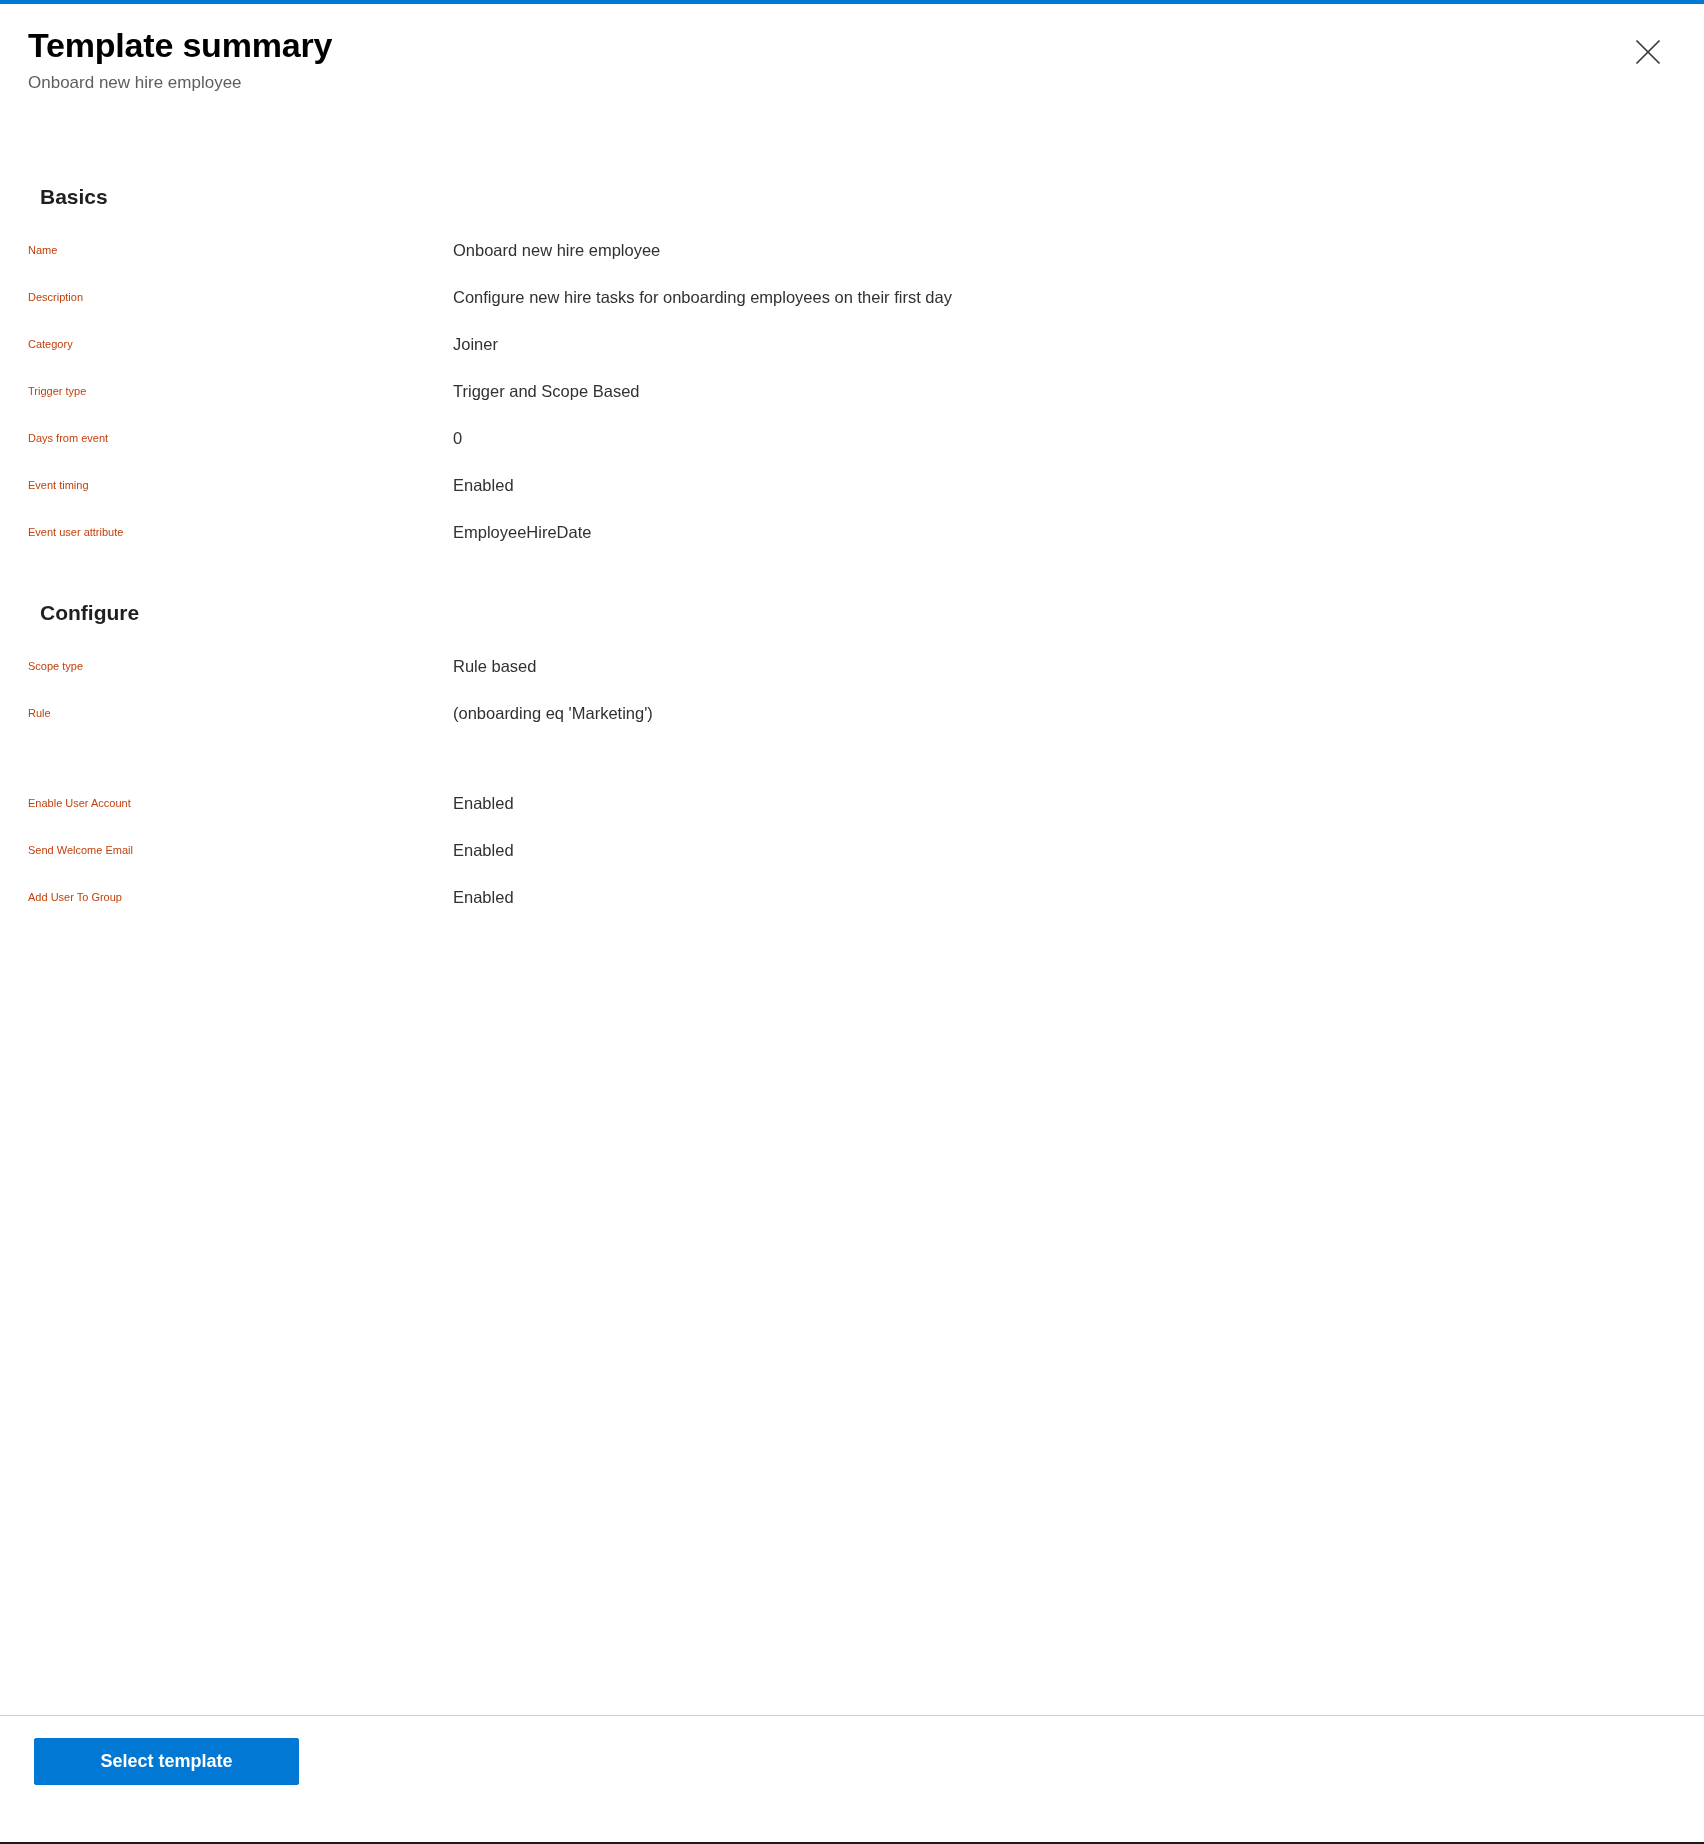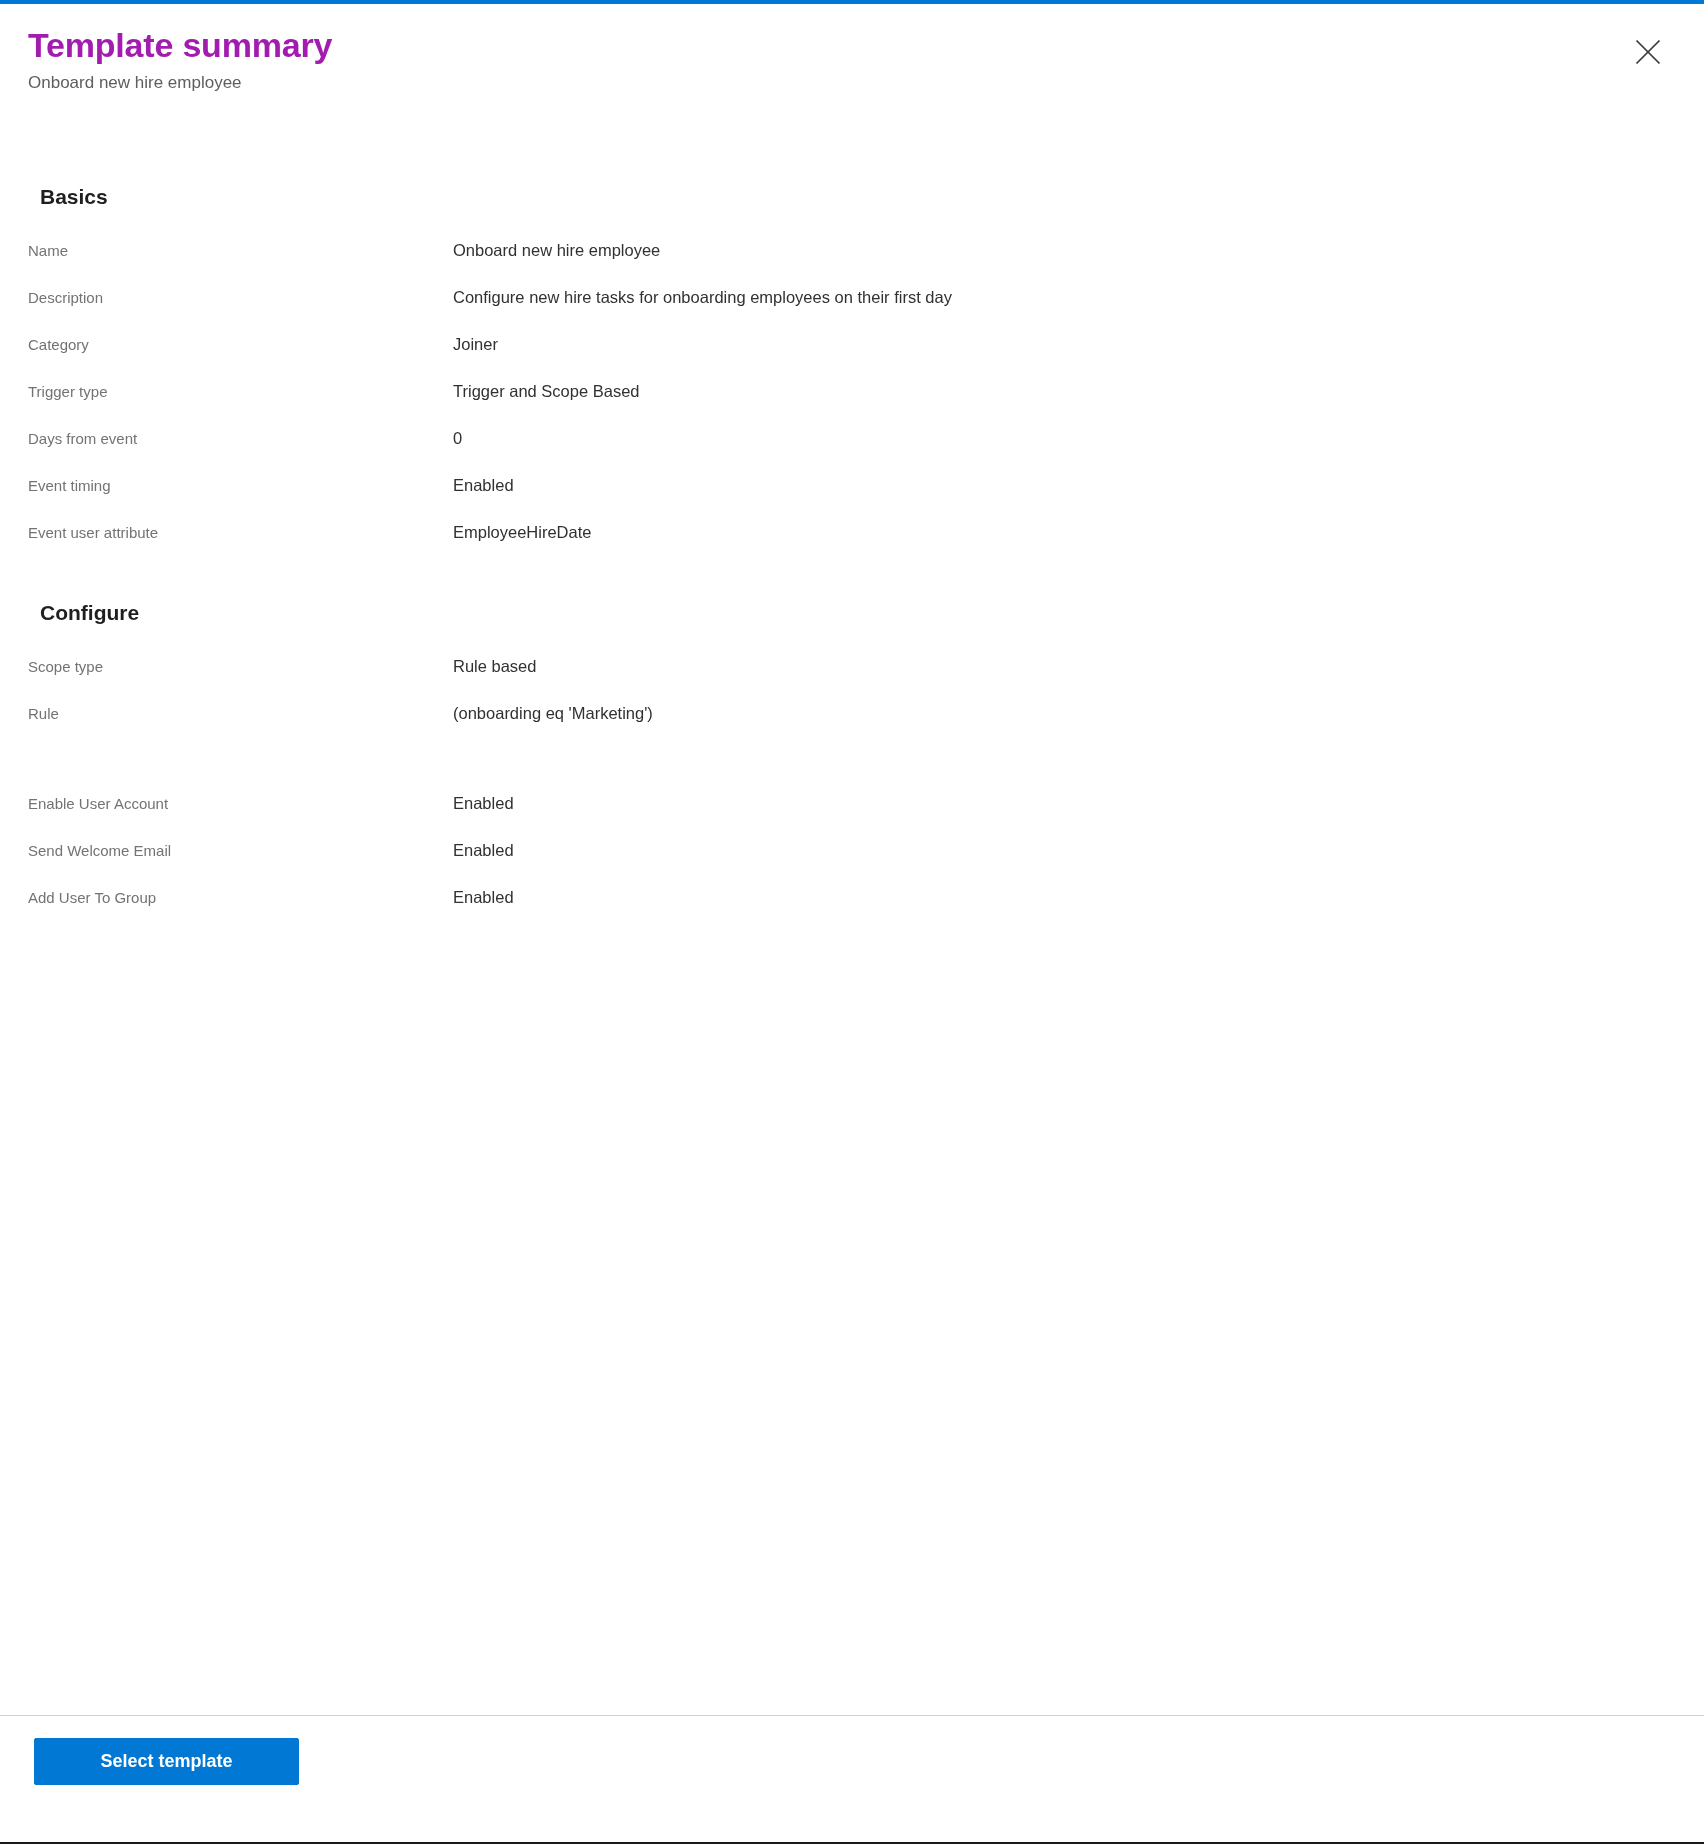--- a/index.html
+++ b/index.html
@@ -30,21 +30,21 @@
   .header {
     position: relative;
     padding: 20px 28px 0 28px;
     flex: 0 0 auto;
   }
   .title {
     font-size: 34px;
     font-weight: 600;
     line-height: 42px;
     letter-spacing: -0.2px;
-    color: #a21caf;
+    color: #000000;
     margin: 0;
   }
   .subtitle {
     font-size: 17px;
     line-height: 24px;
     color: #605e5c;
     margin: 5px 0 0 0;
   }
   .close-btn {
     position: absolute;
@@ -86,22 +86,22 @@
   .rows { margin-top: 16px; }
   .row {
     display: flex;
     align-items: flex-start;
     height: 47px;
     line-height: 47px;
   }
   .row-label {
     width: 425px;
     flex: 0 0 425px;
-    font-size: 15px;
-    color: #737373;
+    font-size: 11px;
+    color: #c2410c;
     white-space: nowrap;
   }
   .row-value {
     font-size: 16.5px;
     color: #323130;
     white-space: nowrap;
   }
 
   
   .footer {

